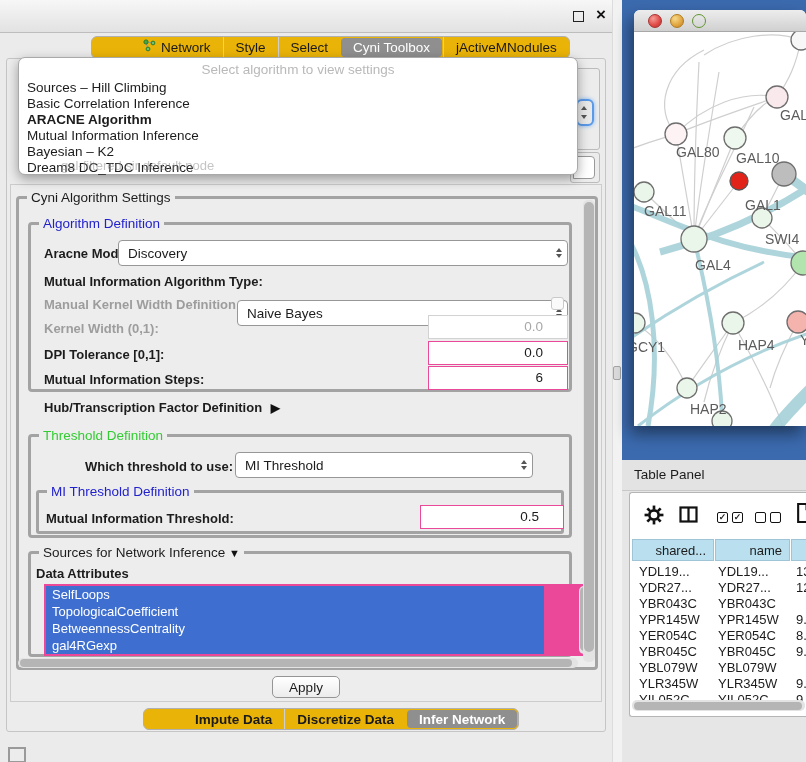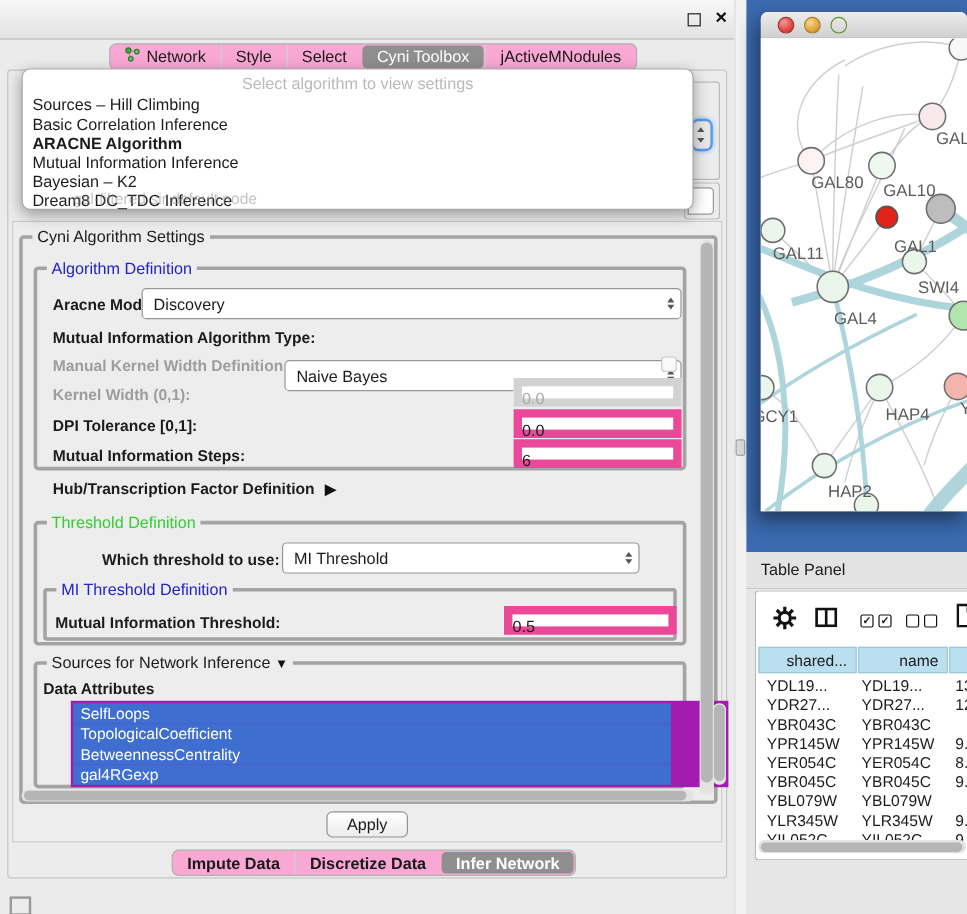--- a/index.html
+++ b/index.html
@@ -9,22 +9,22 @@
   #stage { position:relative; width:806px; height:762px; background:#ebebeb; }
 
   
   #titlebar { left:0; top:0; width:612px; height:33px;
     background:linear-gradient(#f7f7f7,#e2e2e2); border-bottom:1px solid #bdbdbd; }
   #titlebar .title { position:absolute; left:10px; top:0; line-height:32px; font-size:13.5px; }
   .float-ic { position:absolute; right:28px; top:11px; width:11px; height:11px; border:1.8px solid #222; }
   .close-ic { position:absolute; right:6px; top:5px; font-size:17px; font-weight:bold; color:#111; }
 
   
-  .tabstrip { display:flex; align-items:stretch; background:#f9a8d4;
-    border:1px solid #b0b0b0; border-radius:6px; overflow:hidden; }
+  .tabstrip { display:flex; align-items:stretch; background:#eab308;
+    border:1px solid #b0b0b0; border-radius:6px; overflow:hidden;padding-left:39px; }
   .tab { padding:0 12px; line-height:21px; font-size:13.5px; color:#1a1a1a;
     border-left:1px solid #cfcfcf; display:flex; align-items:center; gap:5px; white-space:nowrap; }
   .tab:first-child { border-left:none; }
   .tab.sel { background:#8f8f8f; color:#fff; border-radius:4px; margin:1px; border-left:none; }
   #toptabs { left:91px; top:36px; height:23px; }
   #bottomtabs { left:143px; top:708px; height:22px; }
 
   
   #cpanel { left:6px; top:58px; width:600px; height:674px; background:#ececec;
     border:1px solid #c5c5c5; border-radius:3px; }
@@ -39,22 +39,22 @@
   .lbl  { position:absolute; font-weight:bold; white-space:nowrap; }
   .lbl.dis { color:#9d9d9d; }
 
   .combo { position:absolute; background:#fff; border:1px solid #979797; border-radius:4px;
     display:flex; align-items:center; padding-left:9px; font-size:13.5px; }
   .combo .spin { position:absolute; right:5px; top:50%; transform:translateY(-50%);
     display:flex; flex-direction:column; gap:2px; align-items:center; }
   .tri-up    { width:0; height:0; border-left:3.5px solid transparent; border-right:3.5px solid transparent; border-bottom:4.5px solid #555; }
   .tri-down  { width:0; height:0; border-left:3.5px solid transparent; border-right:3.5px solid transparent; border-top:4.5px solid #555; }
 
-  .field { position:absolute; background:#fff; border:7px solid #ec4899; text-align:left;
-    padding:3px 4px 0 0; font-size:13.5px; }
+  .field { position:absolute; background:#fff; border:1px solid #ec4899; text-align:right;
+    padding:3px 24px 0 0; font-size:13.5px; }
   .field.dis { border-color:#d2d2d2; color:#a8a8a8; }
 
   .chk { position:absolute; width:13px; height:13px; border:1px solid #c9c9c9; border-radius:3px; background:#fafafa; }
 
   .attr-row { position:absolute; left:2px; width:498px; height:17px; background:#3e6fd0;
     color:#fff; padding-left:6px; line-height:17px; font-size:13px; }
 
   .vthumb,.hthumb { position:absolute; background:#b5b5b5; border-radius:5px; }
   .sbtrack { position:absolute; background:#e3e3e3; border-radius:5px; }
 
@@ -201,21 +201,21 @@
   <span class="lbl abs" style="left:46px;top:511px;">Mutual Information Threshold:</span>
   <div class="field" style="left:420px;top:505px;width:144px;height:24px;">0.5</div>
 
   <div class="group" style="left:28px;top:551px;width:544px;height:106px;">
     <span class="gtitle">
       <span>Sources for Network Inference</span>
       <span style="font-size:11px;color:#111;">▼</span>
     </span>
   </div>
   <span class="lbl abs" style="left:36px;top:566px;">Data Attributes</span>
-  <div class="abs" style="left:59px;top:584px;width:548px;height:72px;background:#a21caf;overflow:hidden;">
+  <div class="abs" style="left:44px;top:584px;width:548px;height:72px;background:#ec4899;overflow:hidden;">
     <div class="attr-row" style="top:2px;">SelfLoops</div>
     <div class="attr-row" style="top:19px;">TopologicalCoefficient</div>
     <div class="attr-row" style="top:36px;">BetweennessCentrality</div>
     <div class="attr-row" style="top:53px;">gal4RGexp</div>
     <div class="sbtrack" style="right:2px;top:2px;width:11px;height:68px;">
       <div class="vthumb" style="left:1px;top:1px;width:9px;height:64px;"></div>
     </div>
   </div>
 
   <div class="sbtrack" style="left:18px;top:658px;width:560px;height:10px;">

